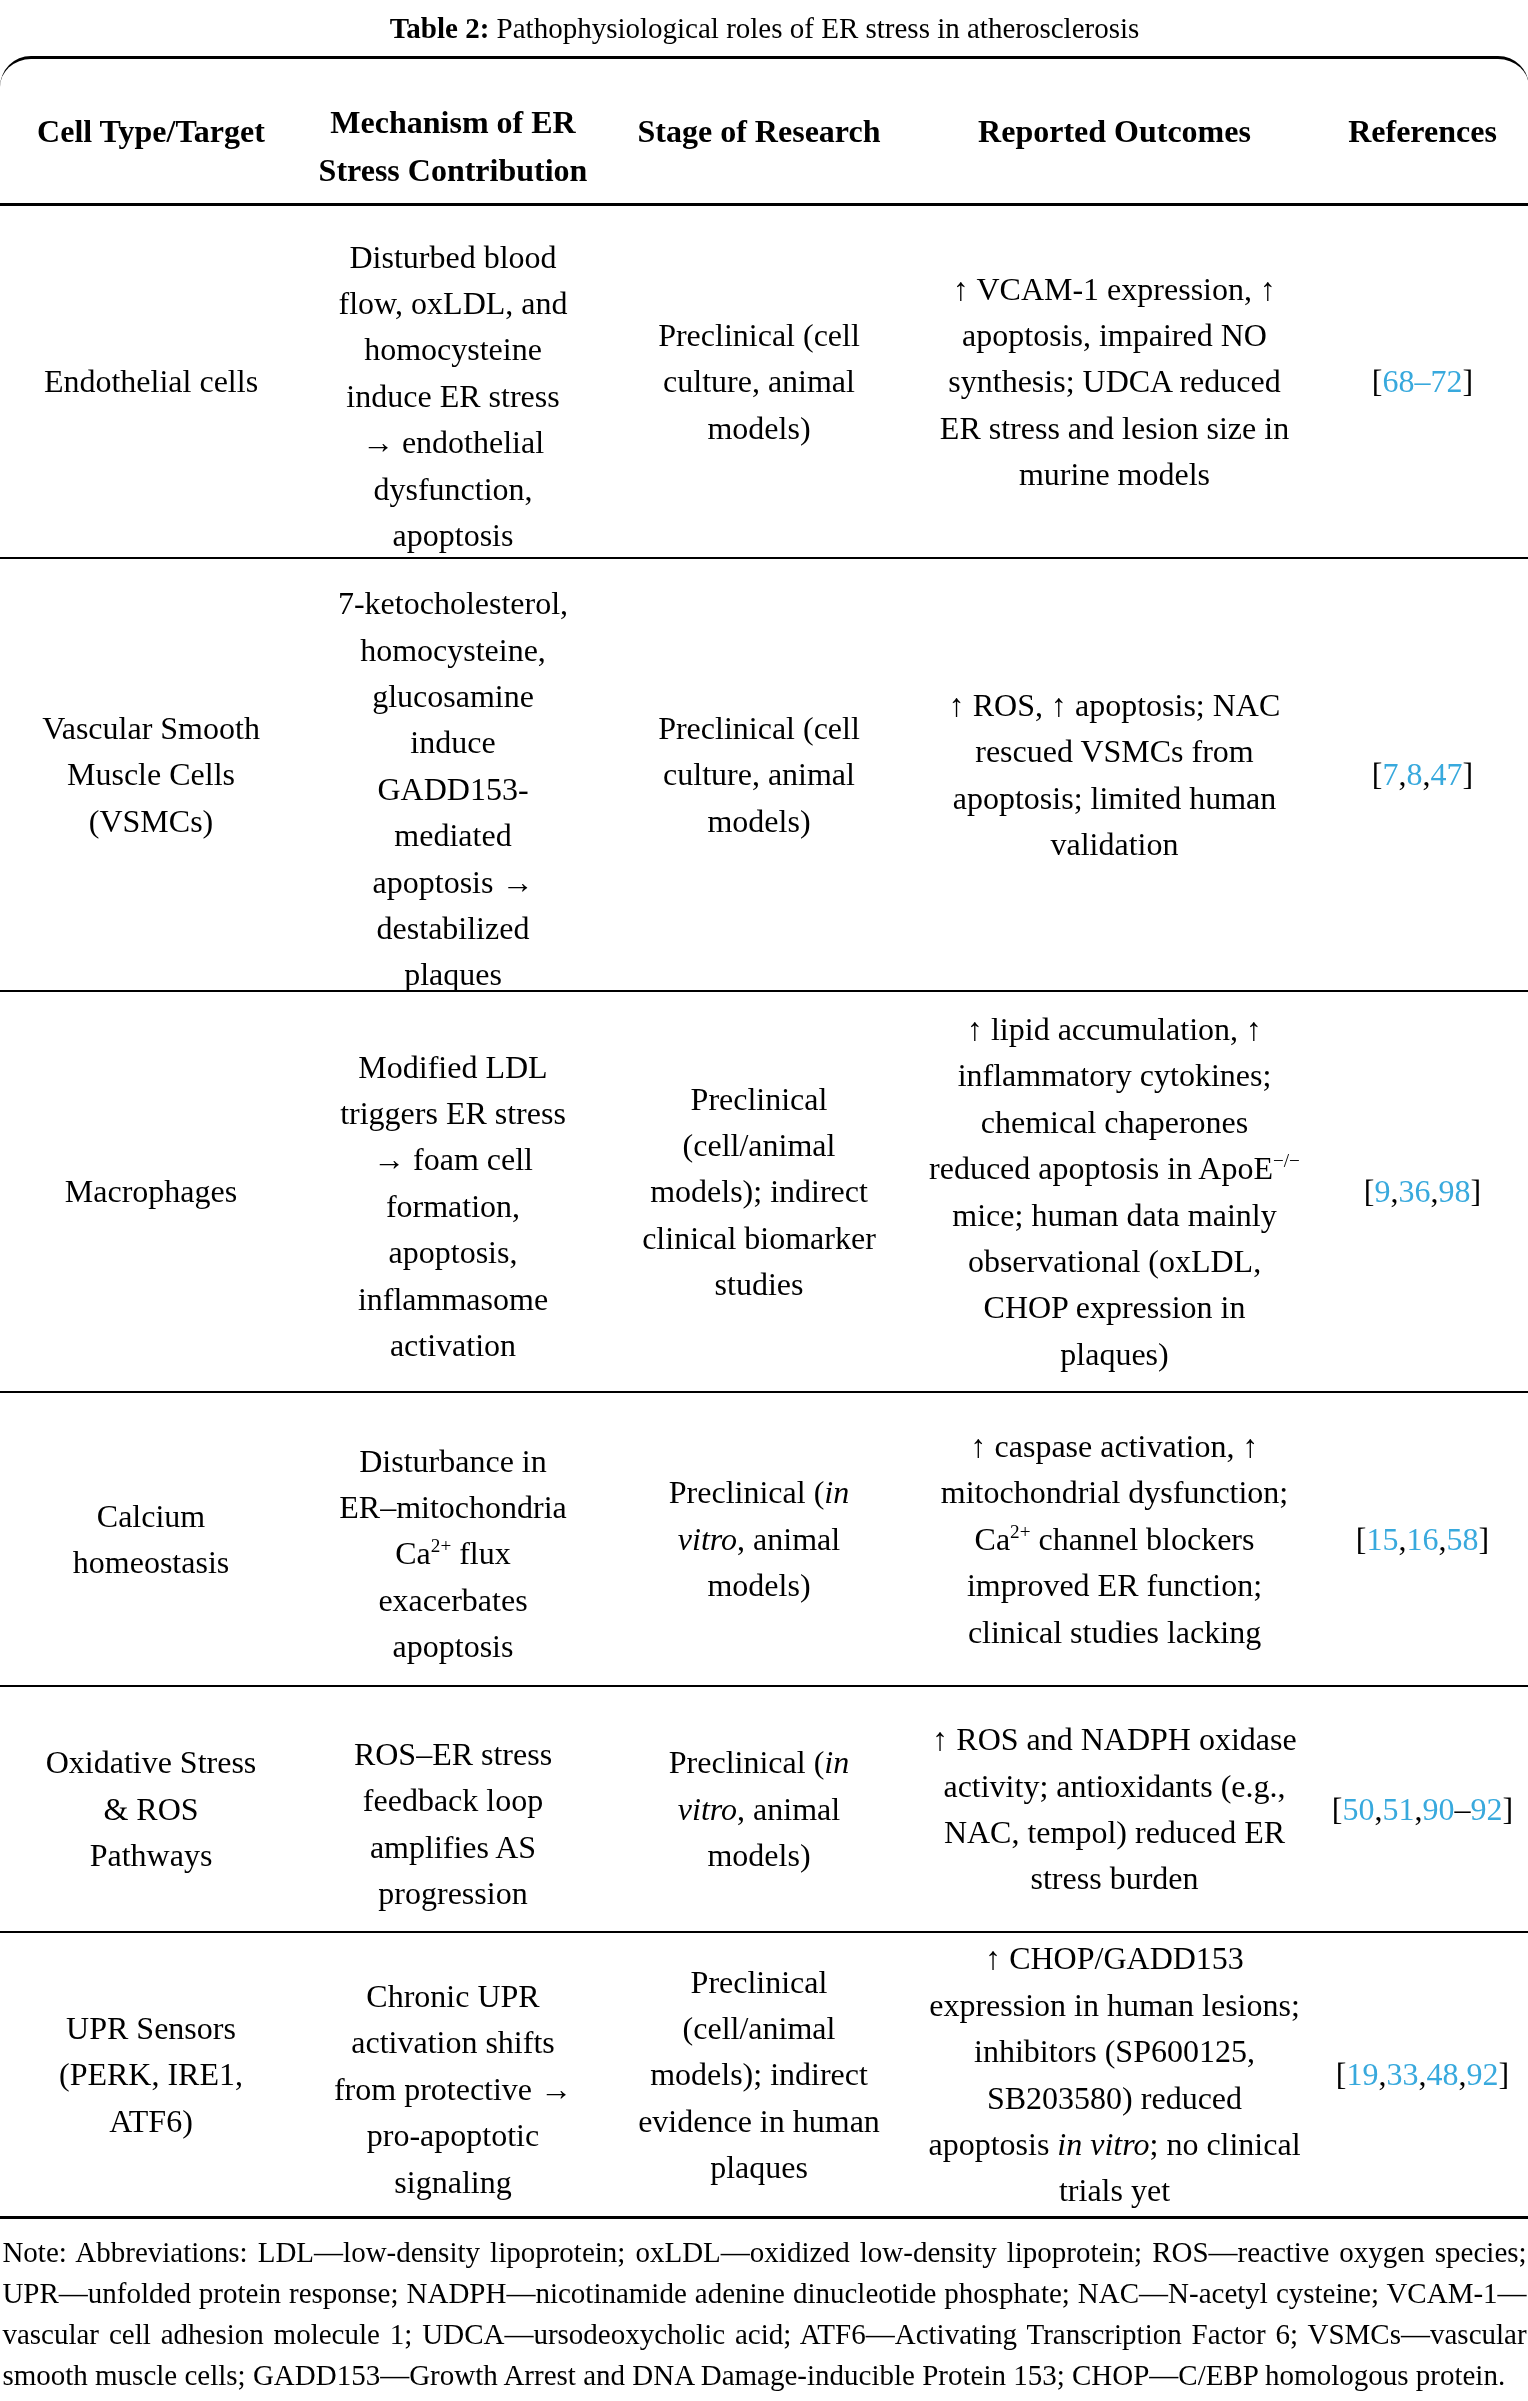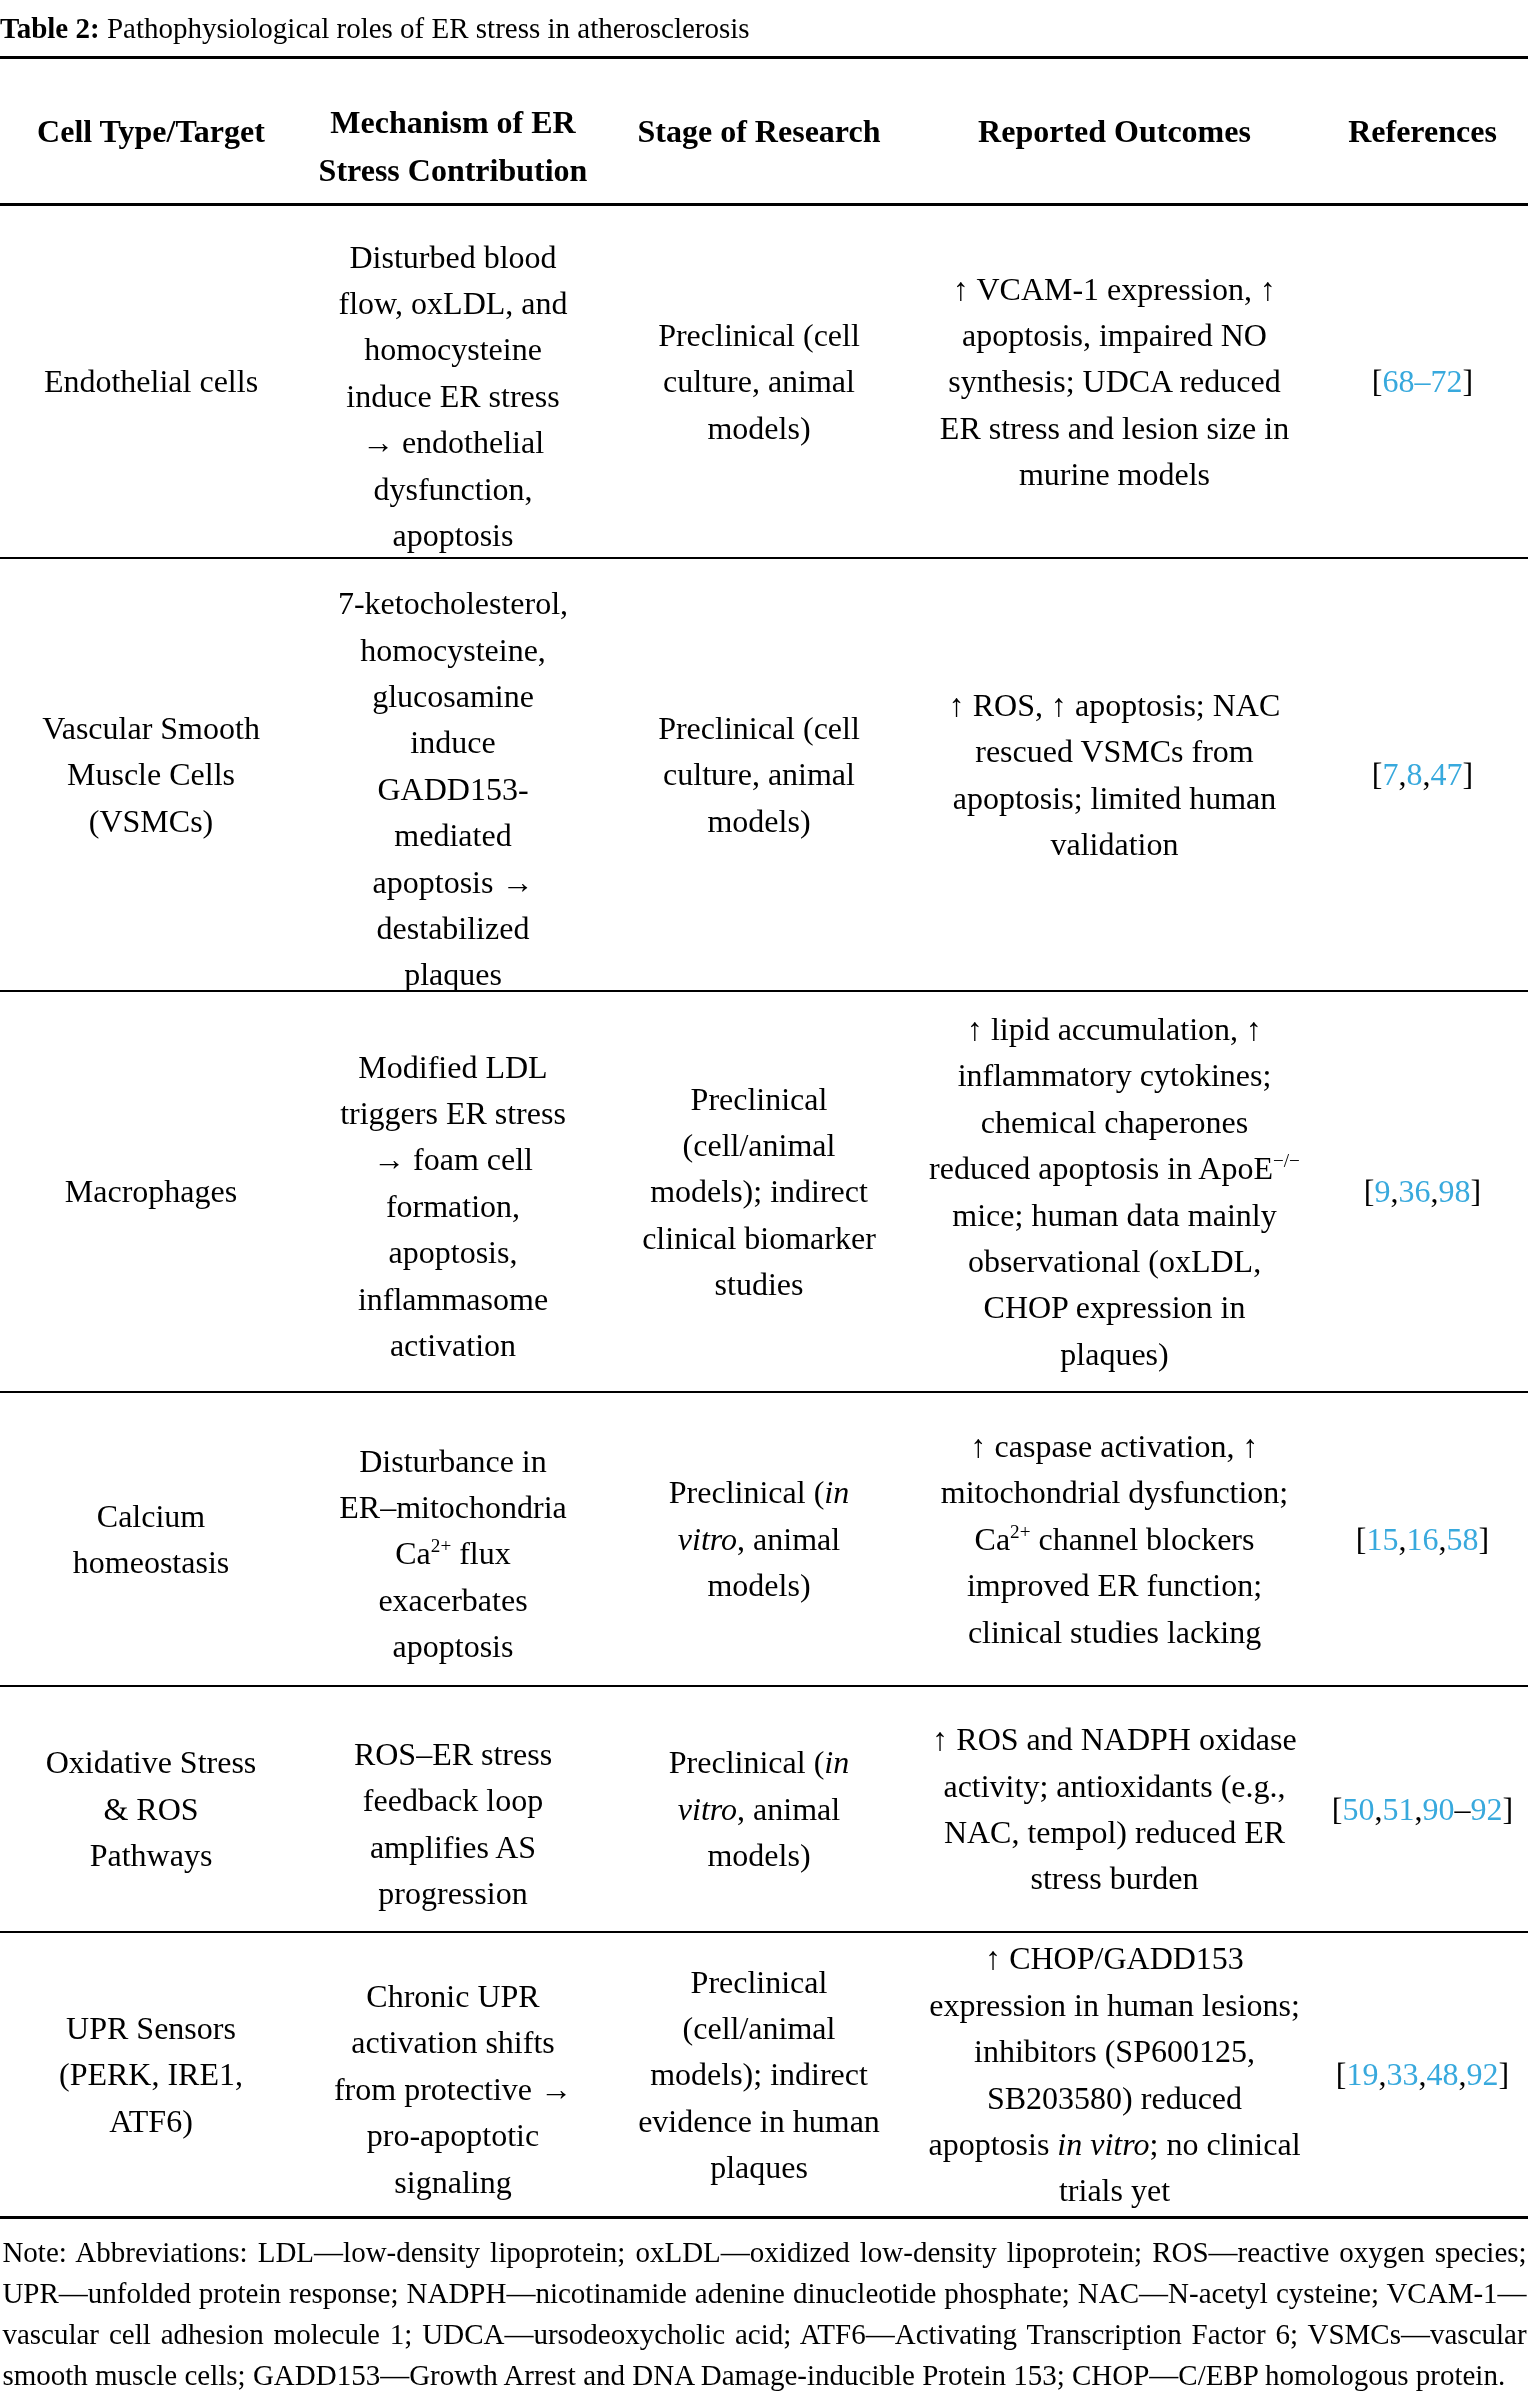--- a/index.html
+++ b/index.html
@@ -10,25 +10,26 @@
     margin: 0;
     font-family: "Liberation Serif", "DejaVu Serif", serif;
     color: #000;
     position: relative;
     overflow: hidden;
   }
   .title {
     height: 56px;
     display: flex;
     align-items: center;
+    justify-content: center;
     font-size: 29px;
     white-space: pre;
   }
   .title .bold { font-weight: bold; }
-  .table { border-top: 3.2px solid #000; }
+  .table { border-top: 3.2px solid #000; border-radius: 31px; }
   .row { display: flex; width: 1529px; }
   .header-row {
     height: 147px;
     border-bottom: 3.2px solid #000;
     font-weight: bold;
   }
   .body-row { border-bottom: 2.4px solid #000; }
   .row-0 { height: 353px; }
   .row-1 { height: 433px; }
   .row-2 { height: 401px; }

